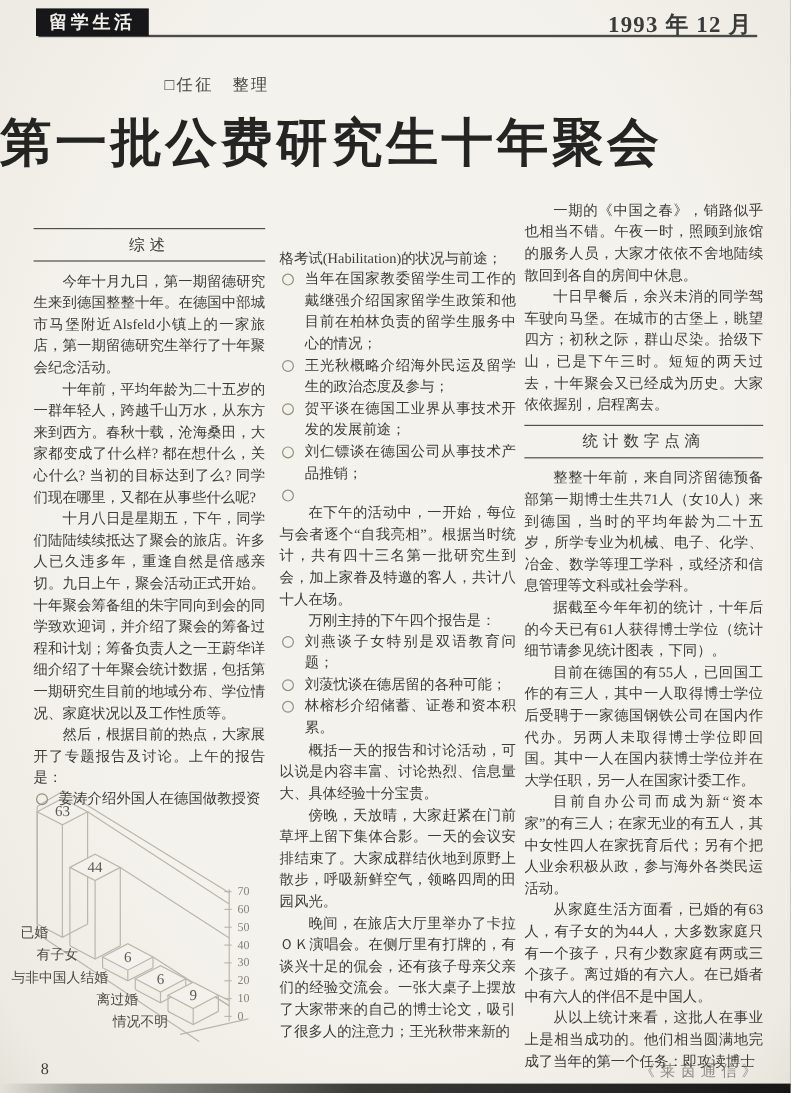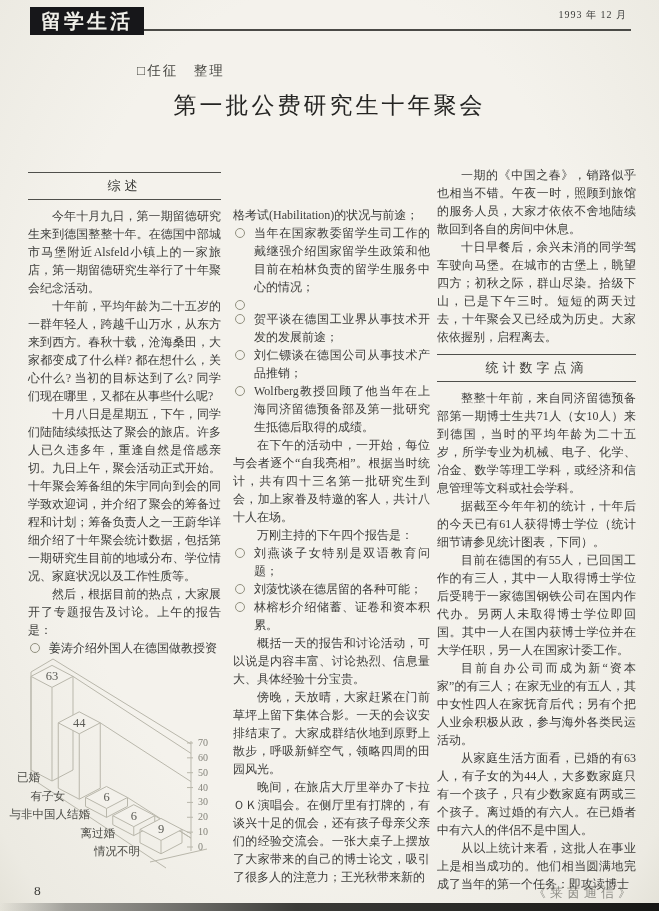--- a/index.html
+++ b/index.html
@@ -12,51 +12,51 @@
     font-family:"Liberation Serif","DejaVu Serif",serif;
     color:#3c3c3c;
     overflow:hidden;
   }
   
   .hdr-line{position:absolute;left:32px;right:28px;top:29px;height:2px;background:#4a4a46;}
   .hdr-tag{
     position:absolute;left:30px;top:7px;
     background:#17171a;color:#f0efe9;
     font-family:"Liberation Sans","DejaVu Sans",sans-serif;
-    font-weight:bold;font-size:20px;letter-spacing:3px;
+    font-weight:bold;font-size:15px;letter-spacing:3px;
     padding:4px 11px 4px 11px;line-height:1;
   }
   .hdr-date{
     position:absolute;right:32px;top:8px;
-    font-size:10px;color:#3a3a38;letter-spacing:1px;
+    font-size:19px;color:#3a3a38;letter-spacing:1px;font-weight:bold;
   }
   .byline{position:absolute;left:137px;top:62px;font-size:13.5px;color:#44443f;letter-spacing:2px;}
   .title{
-    position:absolute;left:0;right:0;top:90px;text-align:center;
+    position:absolute;left:0;right:0;top:90px;
     font-family:"Liberation Sans","DejaVu Sans",sans-serif;
-    font-weight:normal;font-size:23px;color:#242422;letter-spacing:3px;
+    font-weight:bold;font-size:43px;color:#242422;letter-spacing:3px;
   }
   
   .col{position:absolute;font-size:12px;line-height:18px;z-index:2;}
-  .col1{left:28px;top:172px;width:193px;}
+  .col1{left:28px;top:190px;width:193px;}
   .col2{left:233px;top:166px;width:197px;margin-top:40px;}
   .col3{left:437px;top:166px;width:199px;}
   .section-head{
     border-top:1.5px solid #4f4f4b;border-bottom:1.5px solid #4f4f4b;
     text-align:center;font-size:13px;letter-spacing:4px;color:#3a3a37;
     padding:4px 0 4px 0;margin:0 0 7px 0;
   }
   .para{margin:0;text-indent:2em;text-align:justify;color:#3c3c3a;}
   .para.noindent{text-indent:0;}
   .bullet{display:flex;align-items:flex-start;}
   .ring{
     flex:0 0 auto;width:8px;height:8px;border:1.2px solid #91907f;border-radius:50%;
     margin:4px 9px 0 2px;background:transparent;
   }
-  .btext{flex:1;text-align:justify;color:#3c3c3a;margin:0;}
+  .btext{flex:1;text-align:justify;color:#3c3c3a;margin:0;font-family:Liberation Mono, monospace;}
   
   .chart-svg{position:absolute;left:0;top:0;width:659px;height:911px;z-index:1;}
   .page-num{position:absolute;left:34px;top:883px;font-size:13.5px;color:#3e3e3a;}
   .footer-src{
     position:absolute;right:24px;top:884px;font-size:13px;color:#8e8d86;letter-spacing:4px;
   }
   .bottom-shadow{
     position:absolute;left:0;right:0;bottom:0;height:8px;
     background:linear-gradient(90deg, rgba(70,70,66,0) 0%, rgba(70,70,66,.45) 10%, #3b3b38 45%, #161614 100%);
   }
@@ -86,32 +86,32 @@
   </div>
 
   <div class="col col2">
     <p class="para noindent">格考试(Habilitation)的状况与前途；</p>
     <div class="bullet">
       <span class="ring"></span>
       <p class="btext">当年在国家教委留学生司工作的戴继强介绍国家留学生政策和他目前在柏林负责的留学生服务中心的情况；</p>
     </div>
     <div class="bullet">
       <span class="ring"></span>
+      <p class="btext">王光秋概略介绍海外民运及留学生的政治态度及参与；</p>
     </div>
     <div class="bullet">
       <span class="ring"></span>
       <p class="btext">贺平谈在德国工业界从事技术开发的发展前途；</p>
     </div>
     <div class="bullet">
       <span class="ring"></span>
       <p class="btext">刘仁镖谈在德国公司从事技术产品推销；</p>
     </div>
     <div class="bullet">
       <span class="ring"></span>
-      <p class="btext">Wolfberg教授回顾了他当年在上海同济留德预备部及第一批研究生抵德后取得的成绩。</p>
     </div>
     <p class="para">在下午的活动中，一开始，每位与会者逐个“自我亮相”。根据当时统计，共有四十三名第一批研究生到会，加上家眷及特邀的客人，共计八十人在场。</p>
     <p class="para">万刚主持的下午四个报告是：</p>
     <div class="bullet">
       <span class="ring"></span>
       <p class="btext">刘燕谈子女特别是双语教育问题；</p>
     </div>
     <div class="bullet">
       <span class="ring"></span>
       <p class="btext">刘蔆忱谈在德居留的各种可能；</p>

